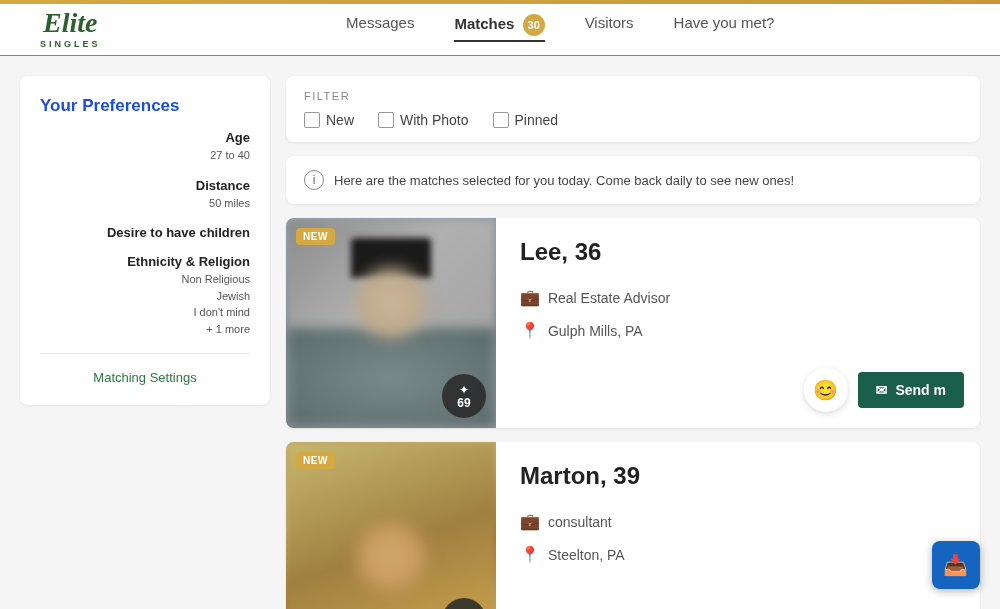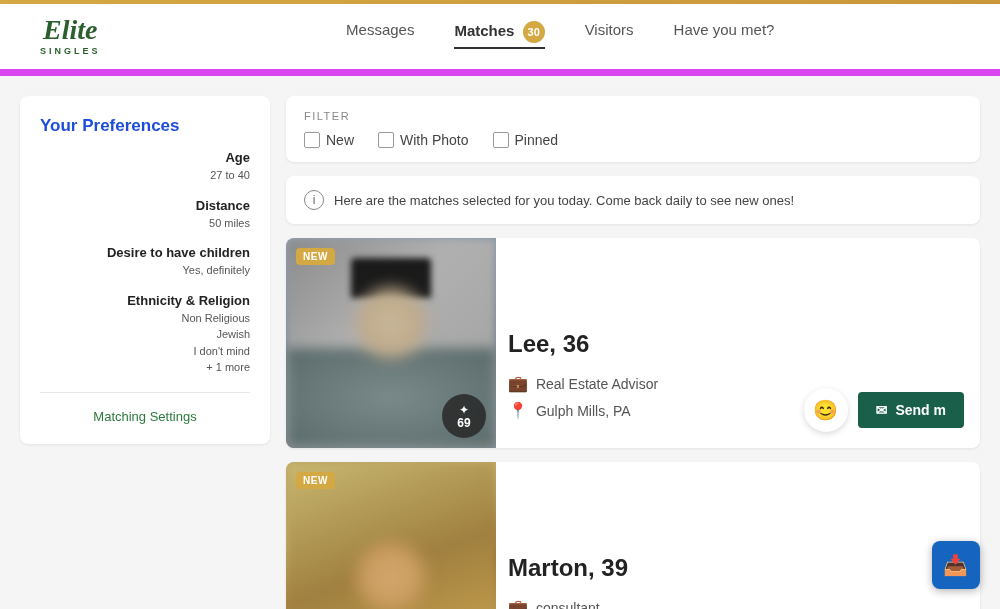--- a/index.html
+++ b/index.html
@@ -1,25 +1,25 @@
 <!DOCTYPE html>
 <html><head>
   <meta charset="utf-8">
   <style>
     * { box-sizing: border-box; margin: 0; padding: 0; }
     body { font-family: -apple-system, BlinkMacSystemFont, 'Segoe UI', sans-serif; background: #f5f5f5; color: #333; }
 
     
     .header {
       background: #fff;
-      border-bottom: 7px solid #d946ef;
+      border-bottom: 1px solid #d946ef;
       display: flex;
       align-items: center;
       padding: 0 40px;
-      height: 76px;
+      height: 56px;
       position: relative;
     }
     .logo {
       display: flex;
       flex-direction: column;
       align-items: center;
       margin-right: 60px;
     }
     .logo-text {
       font-family: Georgia, serif;
@@ -272,24 +272,25 @@
     }
     .score-number {
       font-size: 12px;
       font-weight: 700;
       color: #fff;
       line-height: 1;
     }
 
     .card-info {
       flex: 1;
-      padding: 20px 20px 20px 12px;
+      padding: 20px 20px 20px 24px;
       display: flex;
       flex-direction: column;
-      justify-content: flex-end;
+      justify-content: flex-start;
+      gap: 6px;
     }
     .card-name {
       font-size: 24px;
       font-weight: 600;
       color: #222;
       margin-bottom: 16px;
     }
     .card-detail {
       display: flex;
       align-items: center;
@@ -417,21 +418,20 @@
       <div class="pref-value">27 to 40</div>
     </div>
 
     <div class="pref-group">
       <div class="pref-label">Distance</div>
       <div class="pref-value">50 miles</div>
     </div>
 
     <div class="pref-group">
       <div class="pref-label">Desire to have children</div>
-      <div class="pref-value">Yes, definitely</div>
     </div>
 
     <div class="pref-group">
       <div class="pref-label">Ethnicity &amp; Religion</div>
       <div class="pref-value">
         Non Religious<br>Jewish<br>I don't mind<br>+ 1 more
       </div>
     </div>
 
     <hr class="divider">

